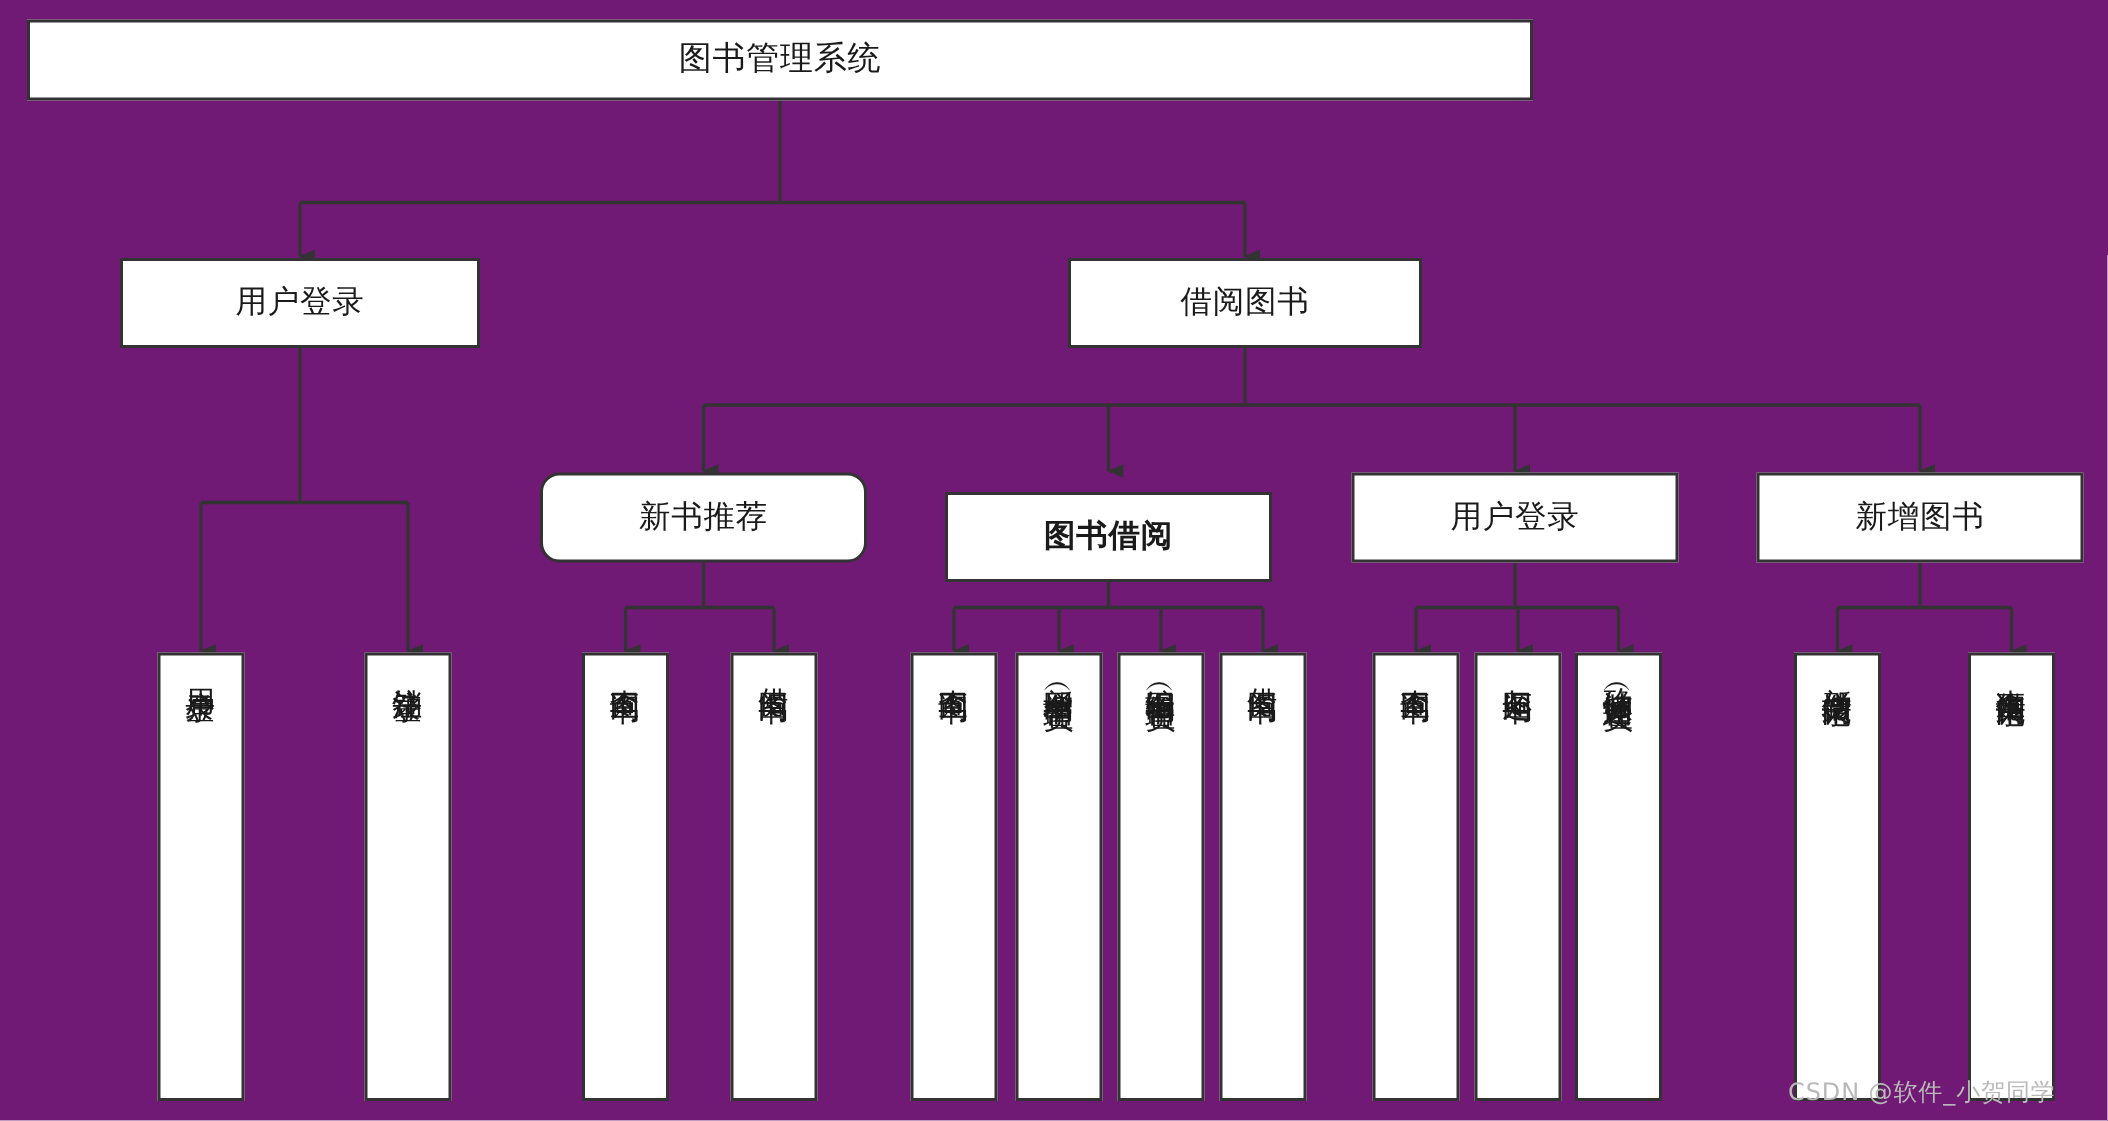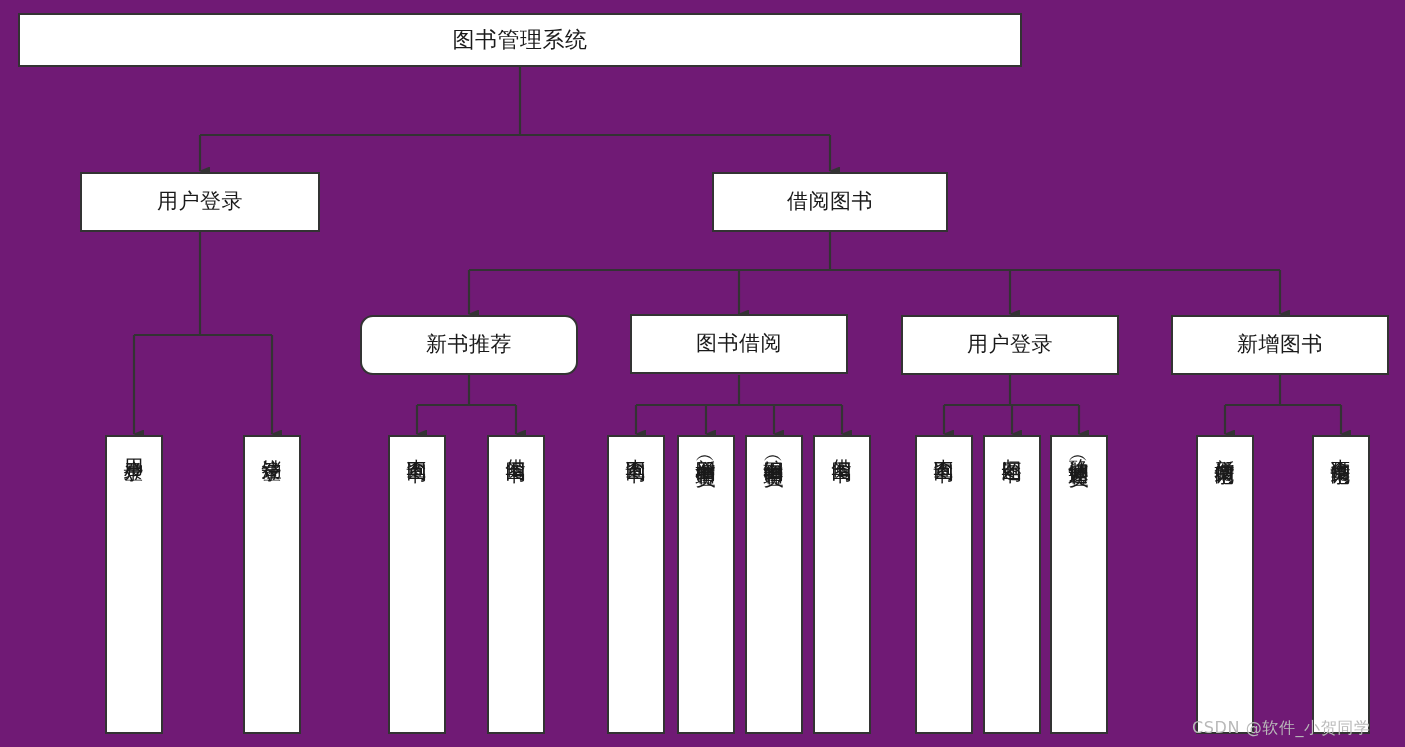--- a/index.html
+++ b/index.html
@@ -128,21 +128,21 @@
       </div>
       <div class="node-box horizontal" style="left: 80px; top: 172px; width: 240px; height: 60px; border-color: rgb(51, 51, 51); background: rgb(255, 255, 255);">
         <span class="node-label" style="color: rgb(26, 26, 26);">用户登录</span>
       </div>
       <div class="node-box horizontal" style="left: 712px; top: 172px; width: 236px; height: 60px; border-color: rgb(51, 51, 51); background: rgb(255, 255, 255);">
         <span class="node-label" style="color: rgb(26, 26, 26);">借阅图书</span>
       </div>
       <div class="node-box horizontal" style="left: 360px; top: 315px; width: 218px; height: 60px; border-color: rgb(51, 51, 51); background: rgb(255, 255, 255); border-radius: 13px;">
         <span class="node-label" style="color: rgb(26, 26, 26);">新书推荐</span>
       </div>
-      <div class="node-box horizontal" style="left: 630px; top: 314px; width: 218px; height: 60px; border-color: rgb(51, 51, 51); background: rgb(255, 255, 255);">
+      <div class="node-box horizontal" style="left: 630px; top: 328px; width: 218px; height: 60px; border-color: rgb(51, 51, 51); background: rgb(255, 255, 255); font-weight: bold;">
         <span class="node-label" style="color: rgb(26, 26, 26);">图书借阅</span>
       </div>
       <div class="node-box horizontal" style="left: 901px; top: 315px; width: 218px; height: 60px; border-color: rgb(51, 51, 51); background: rgb(255, 255, 255);">
         <span class="node-label" style="color: rgb(26, 26, 26);">用户登录</span>
       </div>
       <div class="node-box horizontal" style="left: 1171px; top: 315px; width: 218px; height: 60px; border-color: rgb(51, 51, 51); background: rgb(255, 255, 255);">
         <span class="node-label" style="color: rgb(26, 26, 26);">新增图书</span>
       </div>
       <div class="node-box vertical" style="left: 105px; top: 435px; width: 58px; height: 299px; border-color: rgb(51, 51, 51); background: rgb(255, 255, 255);">
         <span class="node-label" style="color: rgb(26, 26, 26);">用户登录</span>

